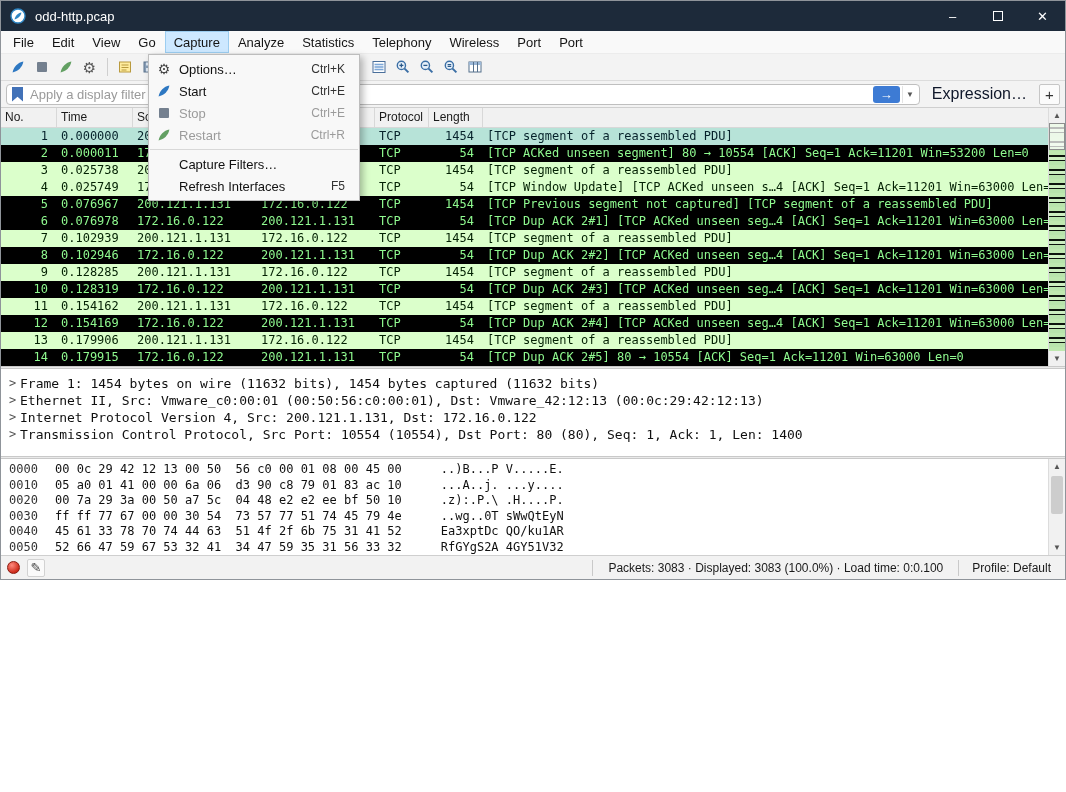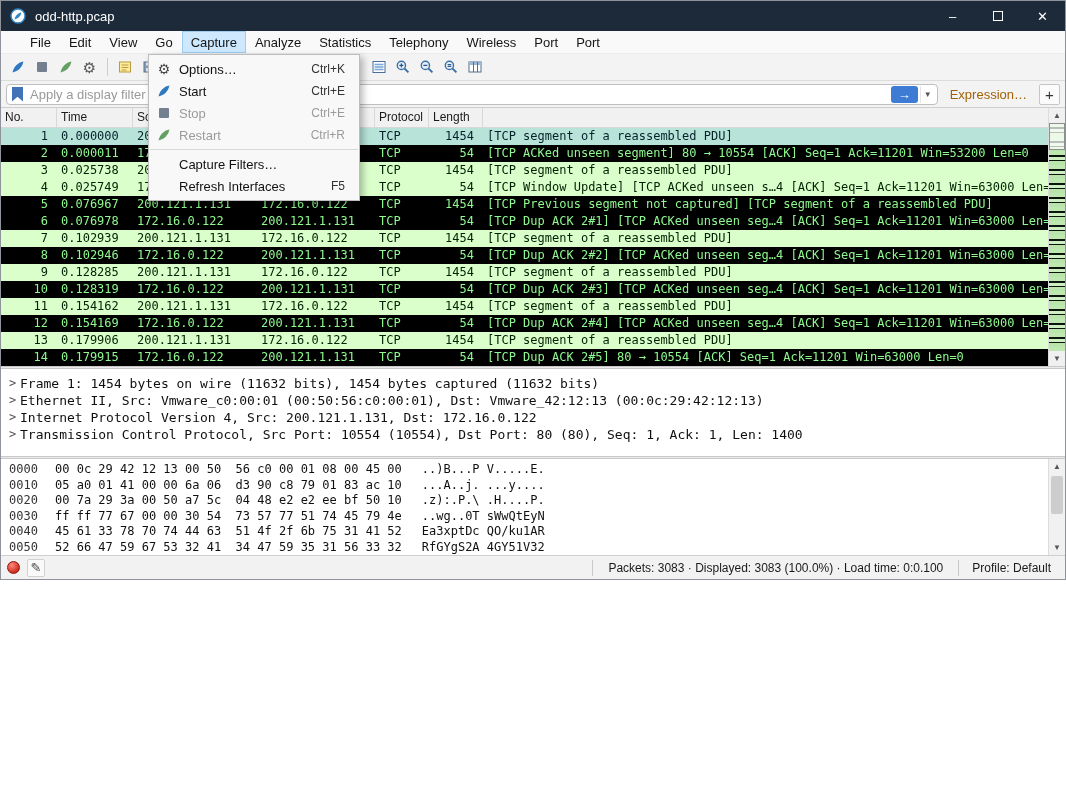--- a/index.html
+++ b/index.html
@@ -9,40 +9,40 @@
 
   
   .titlebar{flex:0 0 30px;background:var(--titlebar-bg);display:flex;align-items:center;color:#fff;font-size:13px}
   .tb-logo{margin:0 7px 0 9px;display:flex;align-items:center}
   .tb-title{margin-left:2px}
   .tb-spacer{flex:1}
   .tb-btn{width:45px;height:30px;display:flex;align-items:center;justify-content:center;color:#fff;font-size:13px}
   .tb-btn .maxbox{width:10px;height:10px;border:1px solid #fff;display:block}
 
   
-  .menubar{flex:0 0 23px;background:#f9f9f9;display:flex;align-items:stretch;font-size:13px;border-bottom:1px solid #ececec;padding-left:20px}
+  .menubar{flex:0 0 23px;background:#f9f9f9;display:flex;align-items:stretch;font-size:13px;border-bottom:1px solid #ececec;padding-left:3px}
   .menu-item{padding:0 8px;display:flex;align-items:center;color:#141414;border:1px solid transparent}
   .menu-item.open{background:var(--menu-highlight);border:1px solid #9ccdf0}
 
   
   .toolbar{flex:0 0 27px;background:#f3f3f3;border-bottom:1px solid #dcdcdc;display:flex;align-items:center;padding-left:5px}
   .tbtn{width:23px;height:23px;display:flex;align-items:center;justify-content:center;margin-right:1px;border-radius:2px}
   .tbtn .glyph{font-size:15px;color:#555;line-height:1}
   .tsep{width:1px;height:18px;background:#cfcfcf;margin:0 5px}
   .tgap{width:182px}
 
   
   .filterbar{flex:0 0 27px;background:#f3f3f3;border-bottom:1px solid #cfcfcf;display:flex;align-items:center;padding:0 5px;gap:6px}
   .filter-input-wrap{flex:1;height:21px;background:#fff;border:1px solid #bfbfbf;border-radius:4px;display:flex;align-items:center;padding-left:5px}
   .bookmark-icon{width:11px;height:15px;background:#4272b8;clip-path:polygon(0 0,100% 0,100% 100%,50% 68%,0 100%);margin-right:7px;flex:0 0 11px}
   .filter-input{flex:1;border:none;outline:none;font-size:13px;color:#222;background:transparent;font-family:inherit}
   .filter-input::placeholder{color:#9a9a9a}
   .apply-btn{width:27px;height:17px;background:var(--accent-blue);border-radius:3px;color:#fff;display:flex;align-items:center;justify-content:center;font-size:13px;margin-right:2px}
   .apply-chevron{width:15px;height:17px;display:flex;align-items:center;justify-content:center;font-size:8px;color:#555;border-left:1px solid #e4e4e4;margin-right:2px}
-  .expression-btn{font-size:13px;color:#a16207;padding:0 6px;white-space:nowrap}
+  .expression-btn{font-size:16px;color:#0f172a;padding:0 6px;white-space:nowrap}
   .add-btn{width:21px;height:21px;border:1px solid #c6c6c6;background:#fbfbfb;border-radius:2px;display:flex;align-items:center;justify-content:center;font-size:15px;color:#333}
 
   
   .packet-section{flex:0 0 258px;display:flex;background:#0369a1;overflow:hidden}
   .packet-main{flex:1;display:flex;flex-direction:column;overflow:hidden}
   .phead{flex:0 0 20px;display:grid;grid-template-columns:56px 76px 124px 118px 54px 54px 1fr;background:#f1f1f1;border-bottom:1px solid #d8d8d8;font-size:12px;color:#1a1a1a}
   .hcell{padding:2px 4px;border-right:1px solid #d8d8d8;overflow:hidden;white-space:nowrap}
   .prow{height:17px;display:grid;grid-template-columns:56px 76px 124px 118px 54px 54px 1fr;font-family:"DejaVu Sans Mono","Liberation Mono",monospace;font-size:12px;line-height:17px}
   .prow.good{background:var(--good-row-bg);color:#032103}
   .prow.bad{background:var(--bad-row-bg);color:var(--bad-row-text)}
@@ -61,21 +61,21 @@
   .details{flex:1;background:#fff;padding-top:6px;font-family:"DejaVu Sans Mono","Liberation Mono",monospace;font-size:13px;color:#101010;overflow:hidden}
   .dline{height:17px;line-height:17px;display:flex;white-space:nowrap}
   .chev{width:15px;text-align:center;color:#555;margin-left:4px;font-size:12px}
 
   
   .hexpane{flex:0 0 96px;background:#fff;display:flex;overflow:hidden}
   .hexlines{flex:1;padding:3px 2px 0 8px;font-family:"DejaVu Sans Mono","Liberation Mono",monospace;font-size:12px;color:#101010}
   .hxline{height:15.5px;line-height:15.5px;display:flex}
   .hx-off{color:#333;width:46px;white-space:pre}
   .hx-bytes{white-space:pre}
-  .hx-ascii{margin-left:20px;white-space:pre}
+  .hx-ascii{margin-left:39px;white-space:pre}
   .hexscroll{flex:0 0 17px;background:#f1f1f1;border-left:1px solid #dcdcdc;display:flex;flex-direction:column}
   .hs-track{flex:1;position:relative}
   .hs-thumb{position:absolute;top:2px;left:2px;right:2px;height:38px;background:#cdcdcd;border-radius:2px}
 
   
   .statusbar{flex:0 0 24px;background:#f2f2f2;border-top:1px solid #cfcfcf;display:flex;align-items:center;font-size:12px;color:#1a1a1a;padding:0 6px;gap:7px}
   .expert-icon{width:13px;height:13px;border-radius:50%;background:radial-gradient(circle at 35% 30%,#ff8a7e,#cc2a1a 72%);border:1px solid #8a1a10}
   .comment-icon{width:18px;height:18px;border:1px solid #d2d2d2;background:#fafafa;border-radius:2px;display:flex;align-items:center;justify-content:center;font-size:13px;color:#444}
   .spacer{flex:1}
   .ssep{width:1px;height:16px;background:#c9c9c9}

